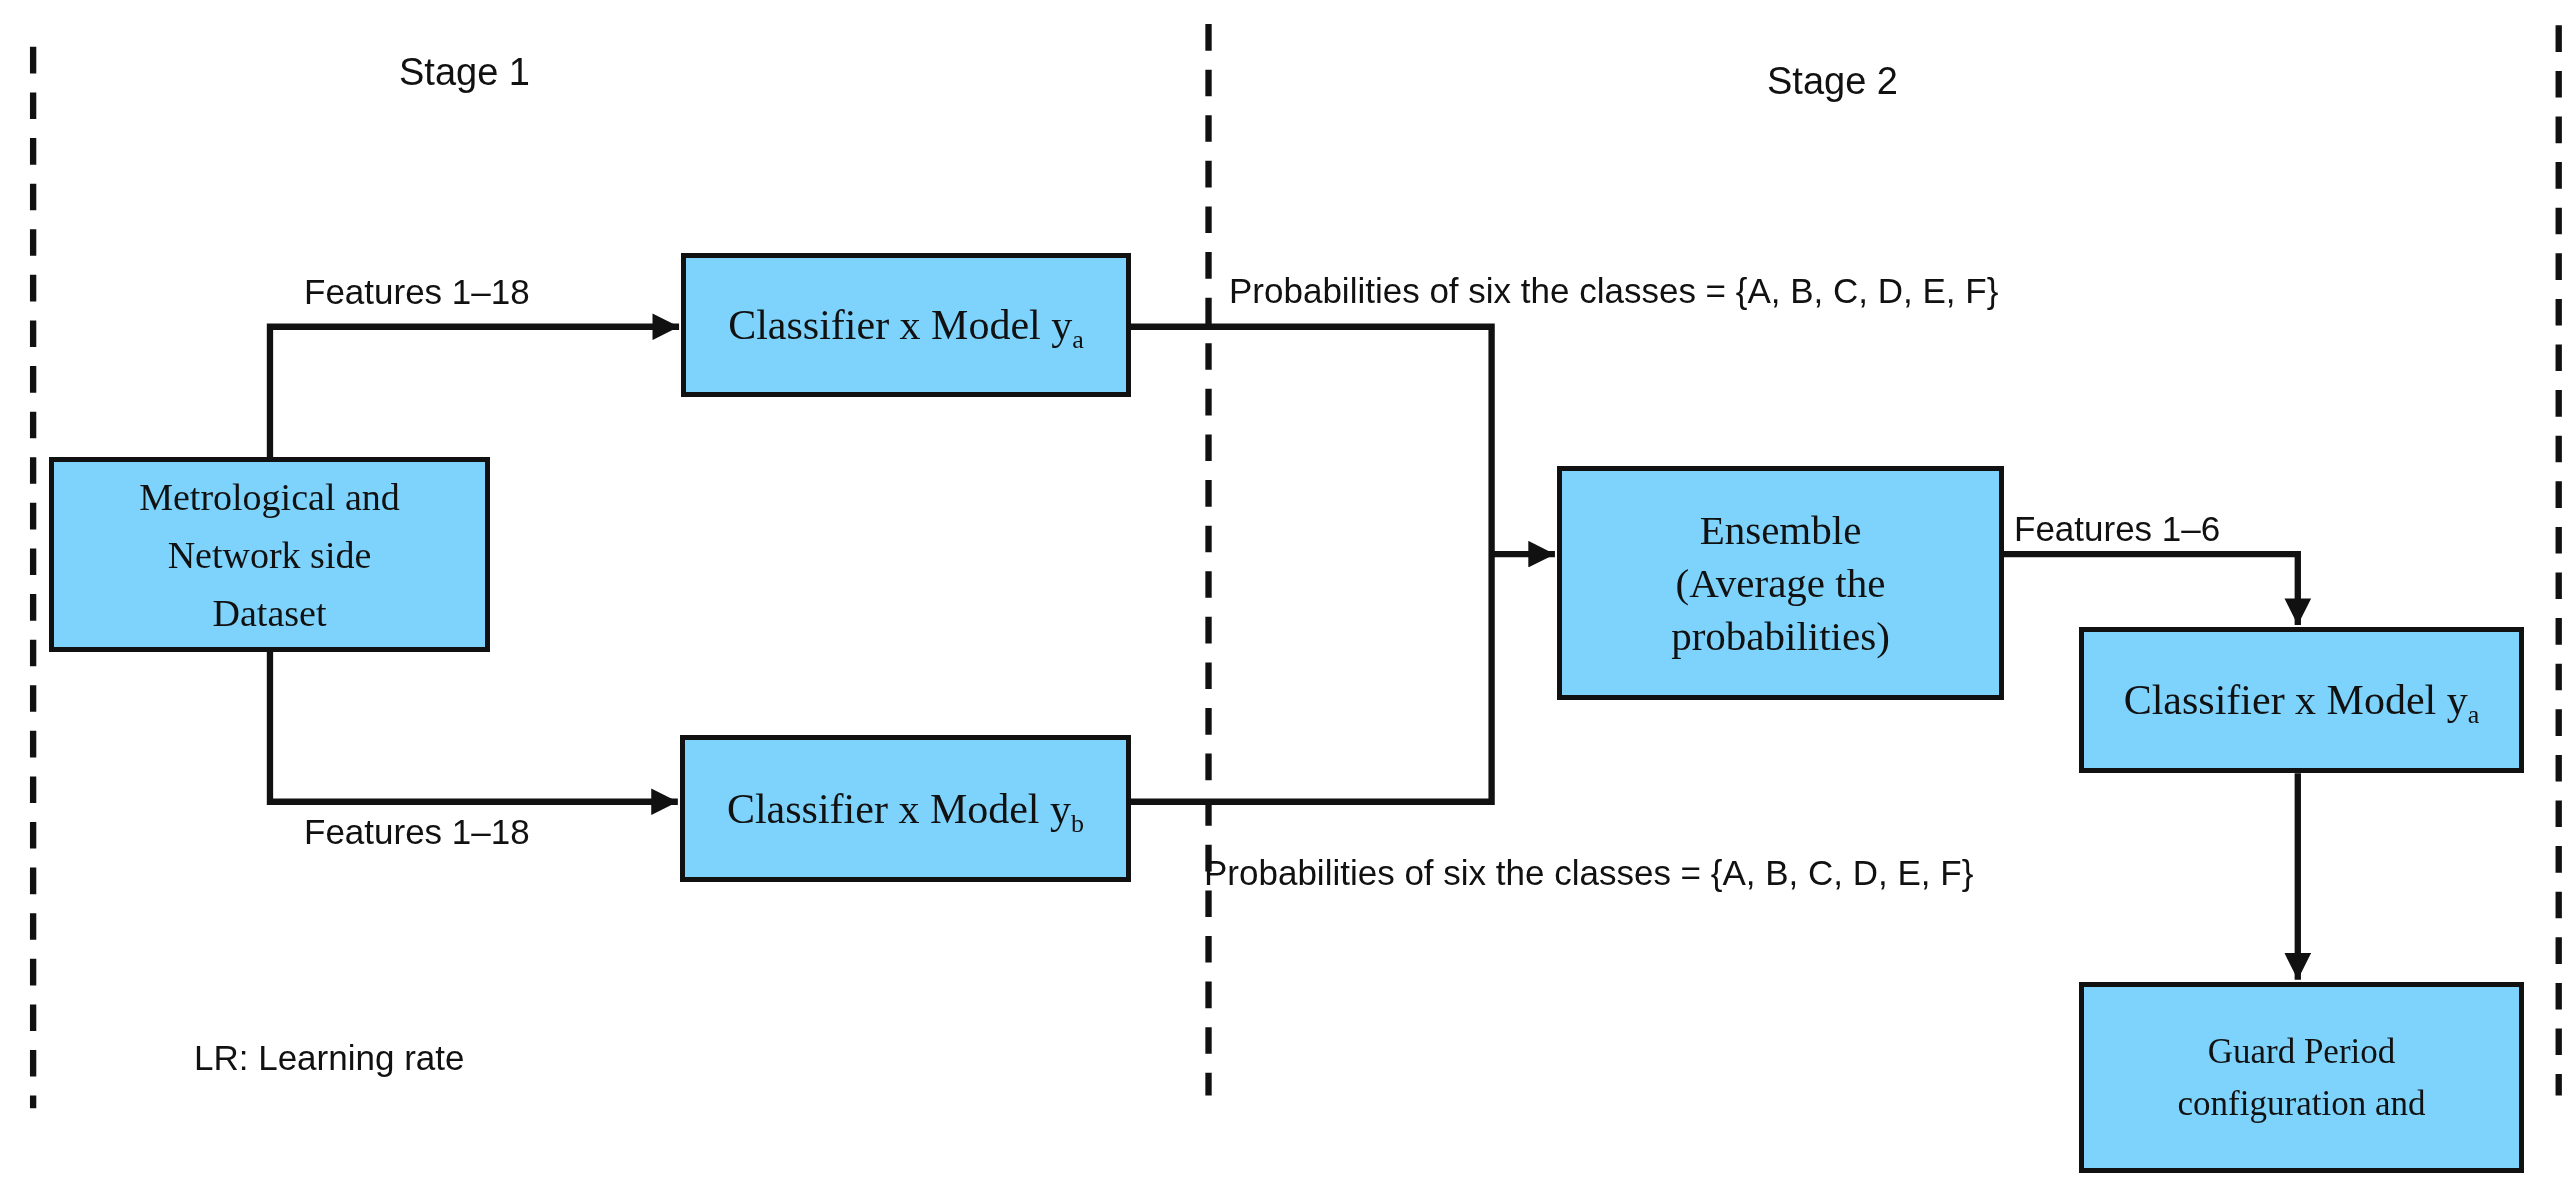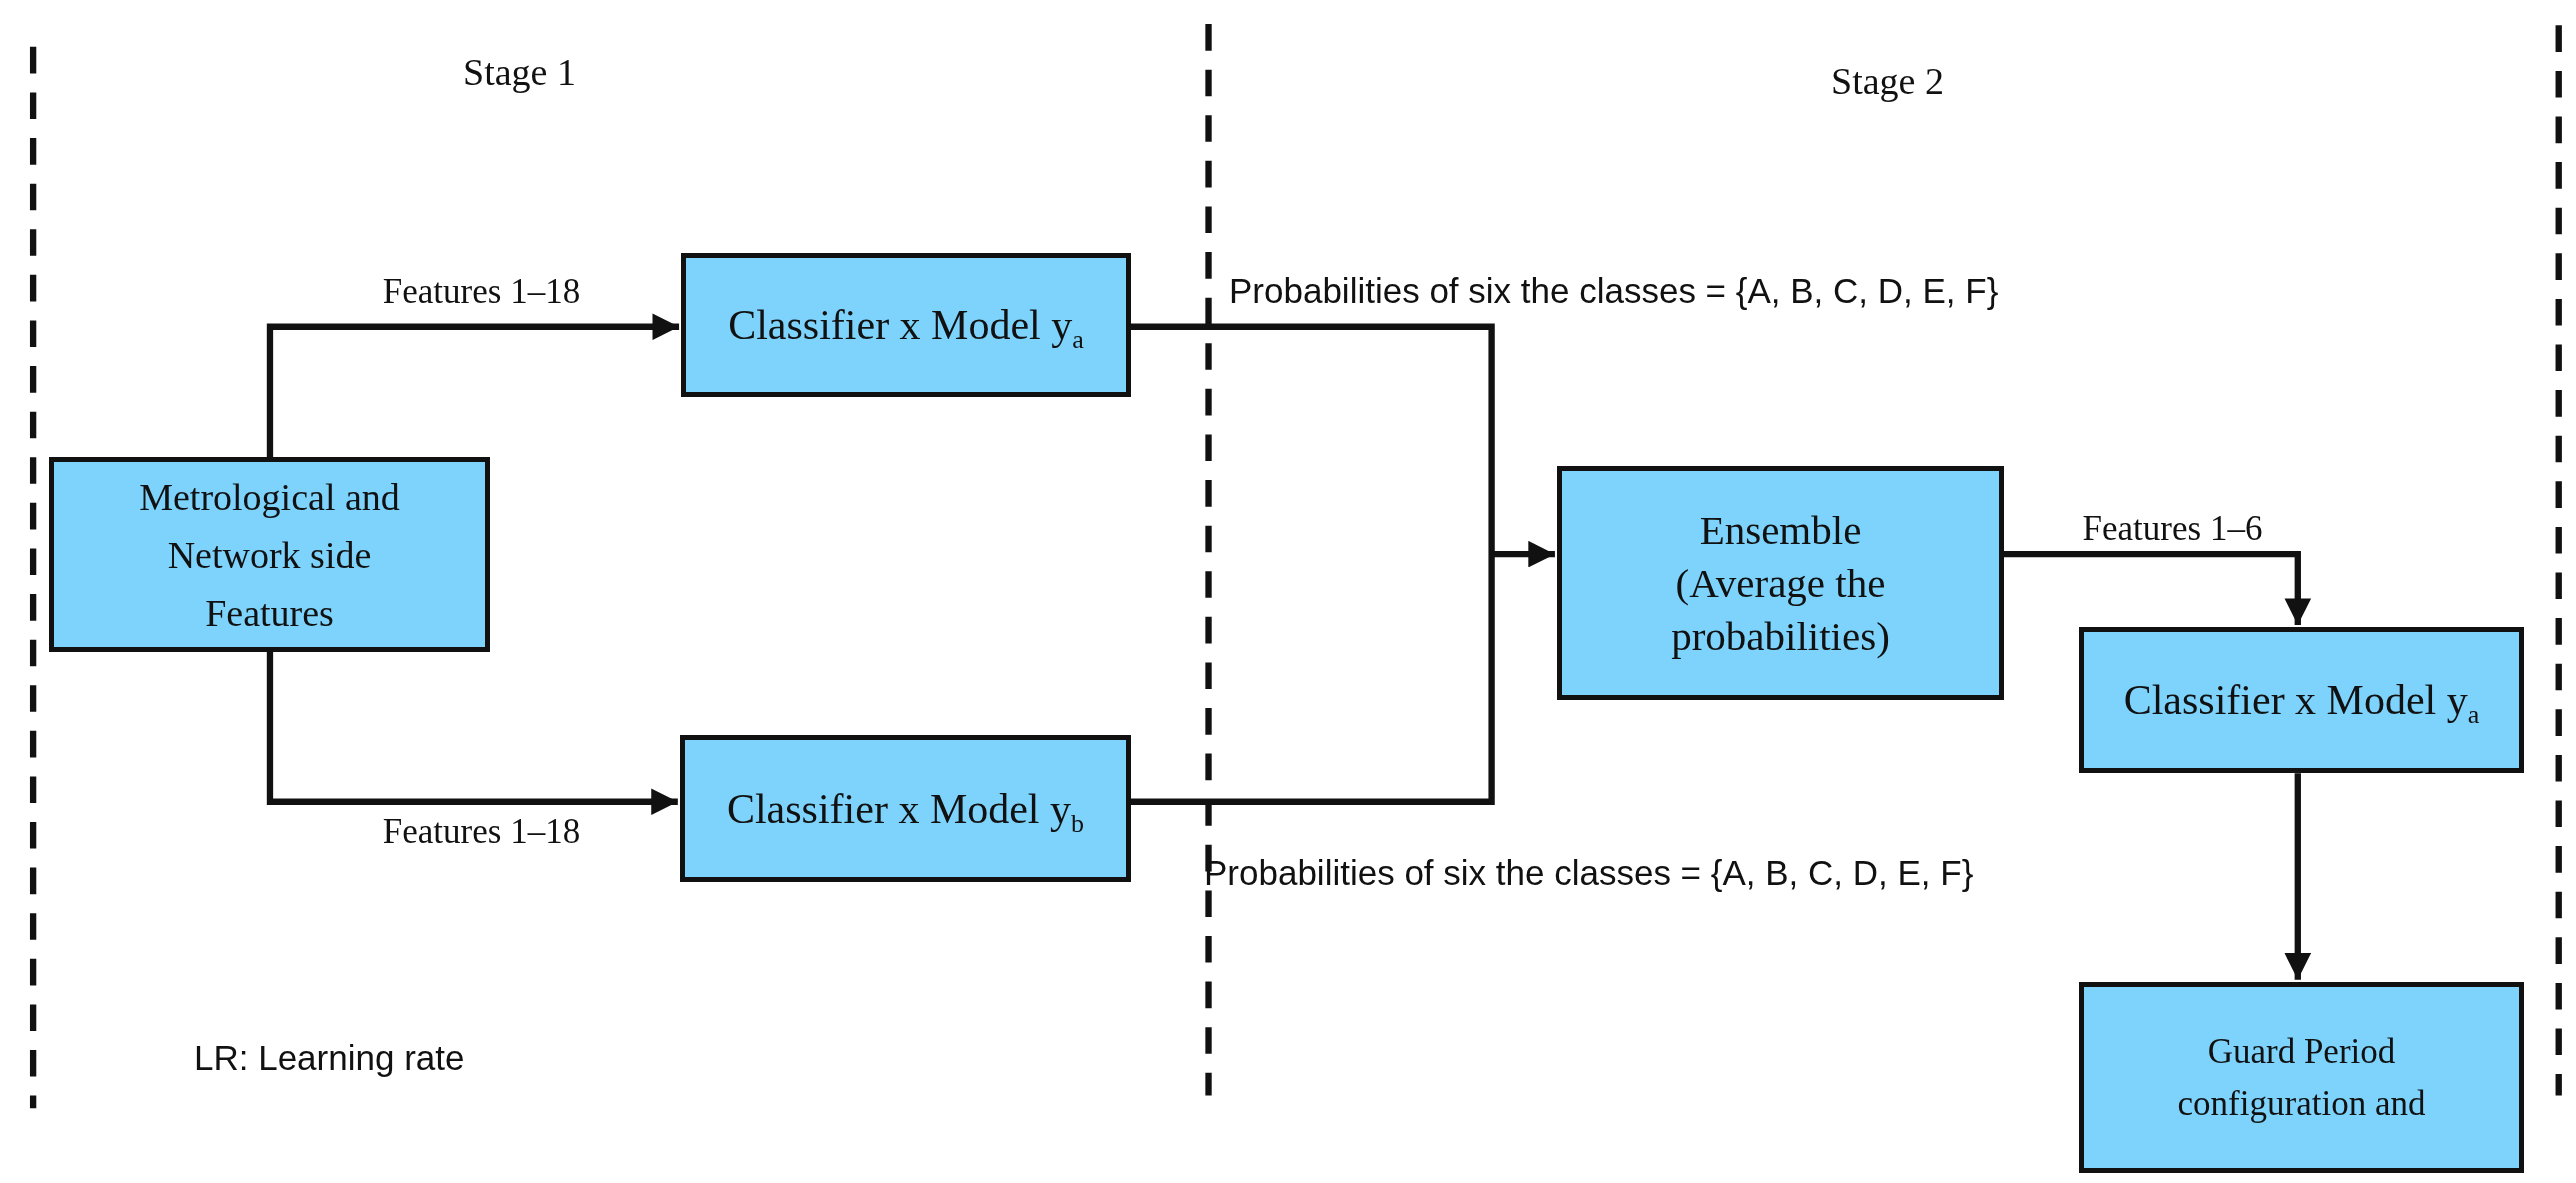--- a/index.html
+++ b/index.html
@@ -69,22 +69,20 @@
     line-height: 0;
   }
   .lbl {
     position: absolute;
     white-space: nowrap;
     font-size: 35px;
     line-height: 37px;
     color: #111111;
   }
   .lbl.centered {
-    text-align: center;
-    font-family: Liberation Serif, serif;
   }
   .stage-title {
     font-size: 38px;
   }
   .lbl-stage1         { left: 399px;  top: 54px;   width: 241px; }
   .lbl-stage2         { left: 1767px; top: 63px;  width: 241px; }
   .lbl-features-top   { left: 304px;  top: 273px;  width: 355px; }
   .lbl-features-bottom{ left: 304px;  top: 813px; width: 355px; }
   .lbl-prob-top       { left: 1229px; top: 272px; }
   .lbl-prob-bottom    { left: 1204px; top: 854px; }
@@ -127,21 +125,21 @@
   <div class="lbl centered lbl-features-bottom">Features 1–18</div>
   <div class="lbl lbl-prob-top">Probabilities of six the classes = {A, B, C, D, E, F}</div>
   <div class="lbl lbl-prob-bottom">Probabilities of six the classes = {A, B, C, D, E, F}</div>
   <div class="lbl centered lbl-features-6">Features 1–6</div>
 
   <div class="lbl lbl-lr">LR: Learning rate</div>
 
   <div class="node sans box-dataset">
     <div>Metrological and</div>
     <div>Network side</div>
-    <div>Features</div>
+    <div>Dataset</div>
   </div>
 
   <div class="node serif box-classifier-a">
     <div><span>Classifier x Model y</span><sub>a</sub></div>
   </div>
 
   <div class="node serif box-classifier-b">
     <div><span>Classifier x Model y</span><sub>b</sub></div>
   </div>
 

